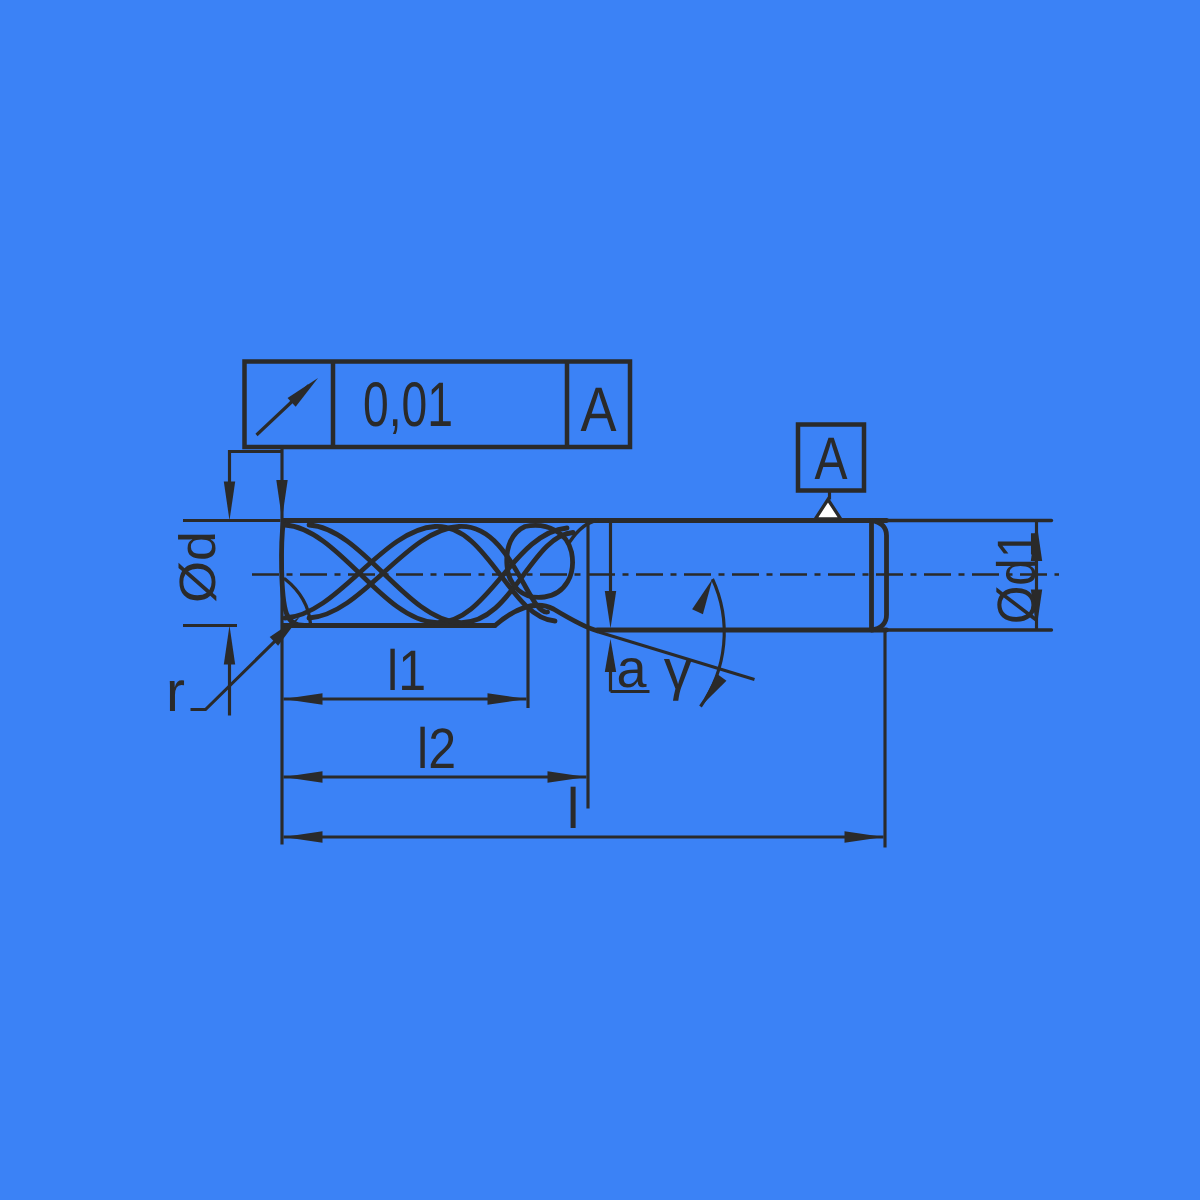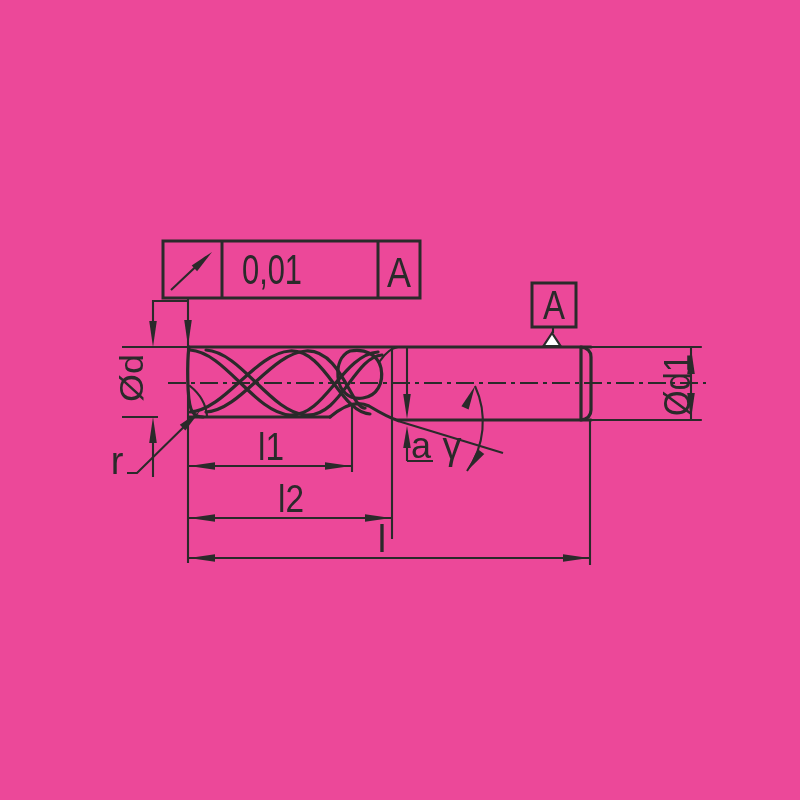--- a/index.html
+++ b/index.html
@@ -1,16 +1,16 @@
 <!DOCTYPE html>
 <html><head>
 <meta charset="utf-8">
 <style>
   html,body{margin:0;padding:0;background:#ffffff;}
-  .stage{position:relative;width:800px;height:800px;background:#ec4899;overflow:hidden;}
+  .stage{position:relative;width:800px;height:800px;background:#3b82f6;overflow:hidden;}
   svg{display:block;}
   svg text{
     font-family:"Liberation Sans","DejaVu Sans",sans-serif;
     fill:#2a2a2a;
   }
   .outline{stroke:#2a2a2a;stroke-width:3.2;fill:none;stroke-linecap:round;}
   .outline-thin{stroke:#2a2a2a;stroke-width:2.2;fill:none;stroke-linecap:round;}
   .dim{stroke:#2a2a2a;stroke-width:2.1;fill:none;stroke-linecap:butt;}
   .frame{stroke:#2a2a2a;stroke-width:3;fill:none;}
   .center{stroke:#2a2a2a;stroke-width:1.8;fill:none;stroke-dasharray:18 5 4 5;}

